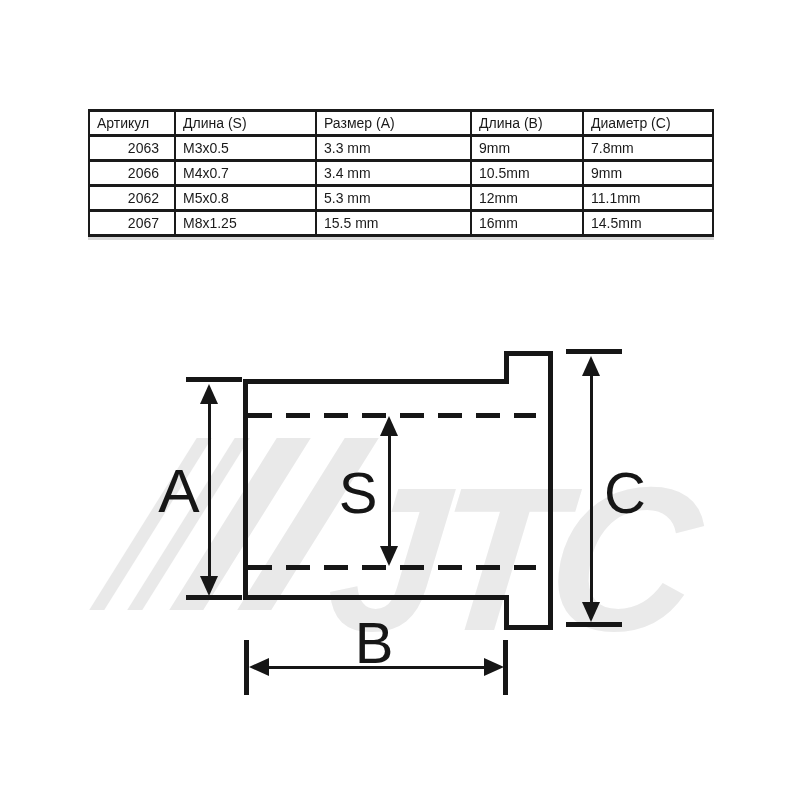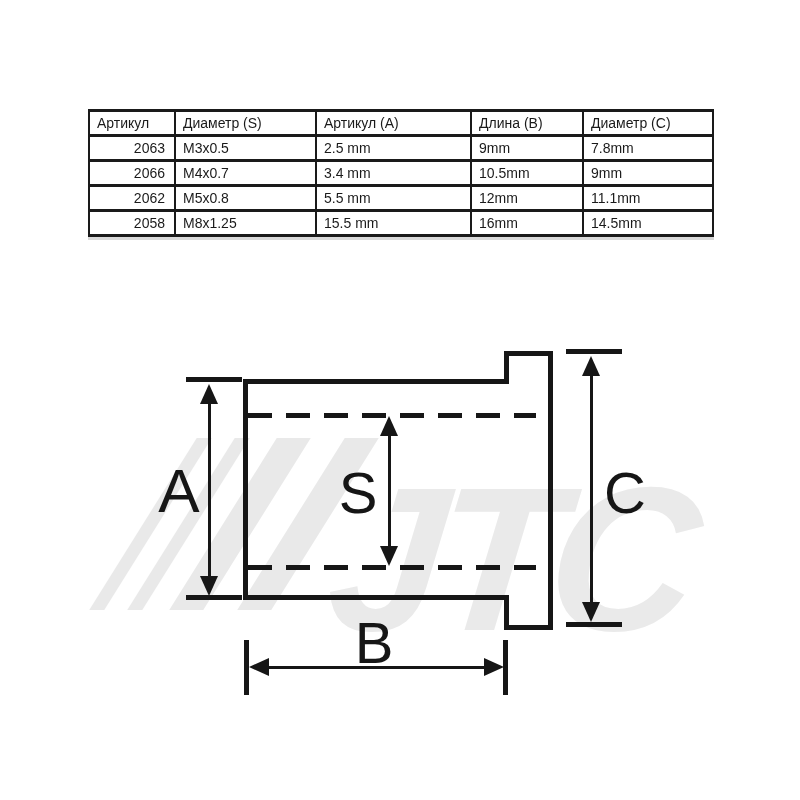--- a/index.html
+++ b/index.html
@@ -14,21 +14,21 @@
     border-collapse:collapse; table-layout:fixed; width:624px;
     font:14px/1 "Liberation Sans", sans-serif; color:#1a1a1a;
     box-shadow:0 3px 0 rgba(0,0,0,0.15);
   }
   .spec-table th, .spec-table td {
     border-left:2px solid #1a1a1a; border-right:2px solid #1a1a1a;
     border-top:3px solid #1a1a1a; border-bottom:3px solid #1a1a1a;
     padding:0 7px; height:22px; font-weight:400; text-align:left;
     white-space:nowrap; overflow:hidden;
   }
-  .spec-table td.num { text-align:right; padding-right:9px; }
+  .spec-table td.num { text-align:right; padding-right:15px; }
 
   
   .wm { position:absolute; left:95px; top:438px; width:615px; height:172px; z-index:1; }
   .wm-stripe {
     position:absolute; top:0; height:100%; background:#e9e9e9;
     transform:skewX(-32deg);
   }
   .wm-text {
     position:absolute; left:236px; top:18px; margin:0;
     font:bold italic 205px/205px "Liberation Sans", sans-serif;
@@ -64,50 +64,50 @@
       <colgroup>
         <col style="width:86px">
           <col style="width:141px">
           <col style="width:155px">
         <col style="width:112px">
           <col style="width:130px">
       </colgroup>
       <thead>
         <tr>
           <th>Артикул</th>
-          <th>Диаметр (S)</th>
-          <th>Артикул (A)</th>
+          <th>Длина (S)</th>
+          <th>Размер (A)</th>
           <th>Длина (B)</th>
           <th>Диаметр (C)</th>
         </tr>
       </thead>
       <tbody>
         <tr>
           <td class="num">2063</td>
           <td>M3x0.5</td>
-          <td>2.5 mm</td>
+          <td>3.3 mm</td>
           <td>9mm</td>
           <td>7.8mm</td>
         </tr>
         <tr>
           <td class="num">2066</td>
           <td>M4x0.7</td>
           <td>3.4 mm</td>
           <td>10.5mm</td>
           <td>9mm</td>
         </tr>
         <tr>
           <td class="num">2062</td>
           <td>M5x0.8</td>
-          <td>5.5 mm</td>
+          <td>5.3 mm</td>
           <td>12mm</td>
           <td>11.1mm</td>
         </tr>
         <tr>
-          <td class="num">2058</td>
+          <td class="num">2067</td>
           <td>M8x1.25</td>
           <td>15.5 mm</td>
           <td>16mm</td>
           <td>14.5mm</td>
         </tr>
       </tbody>
     </table>
   </div>
 
   <div class="wm">

